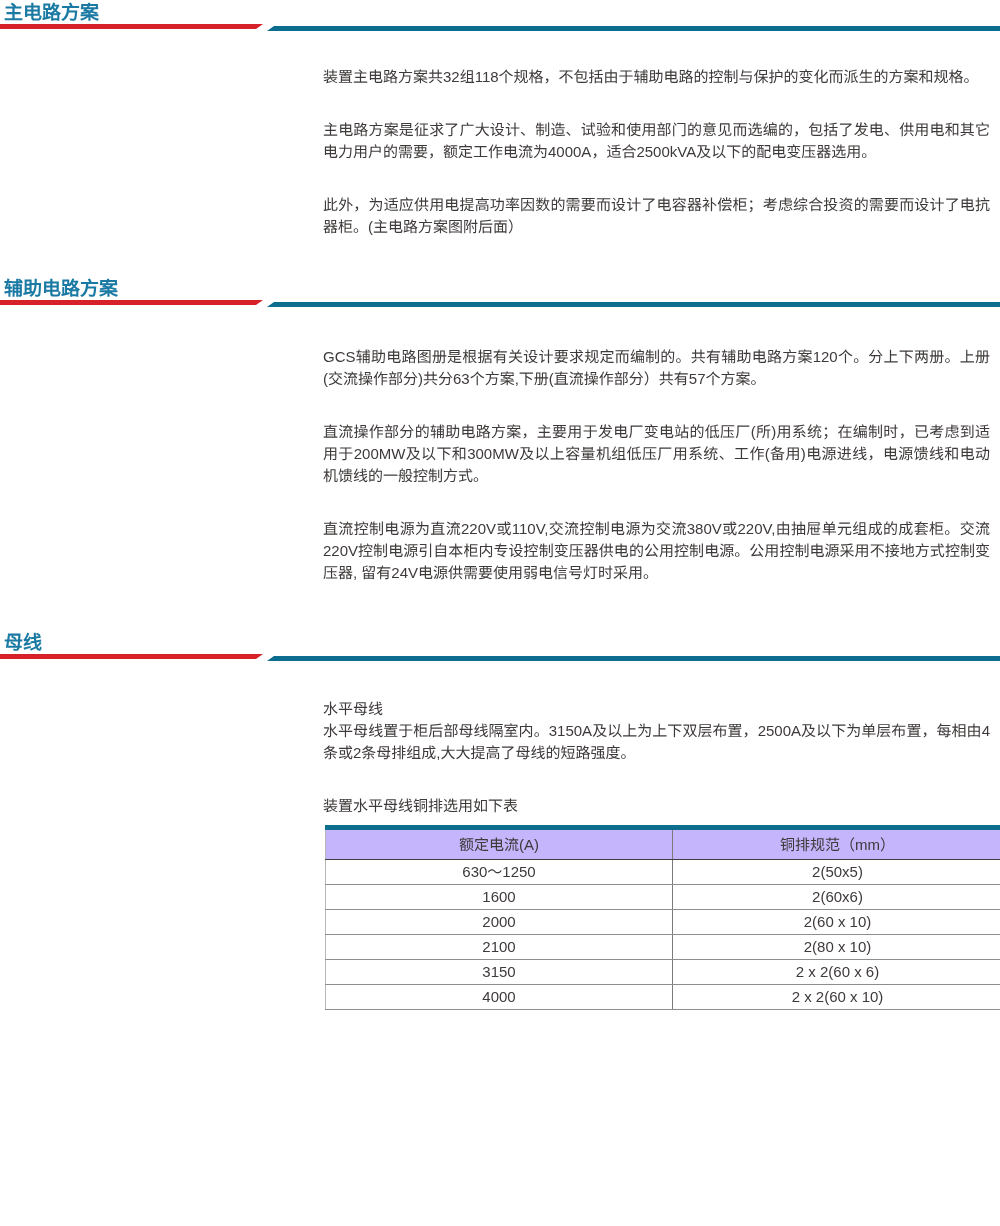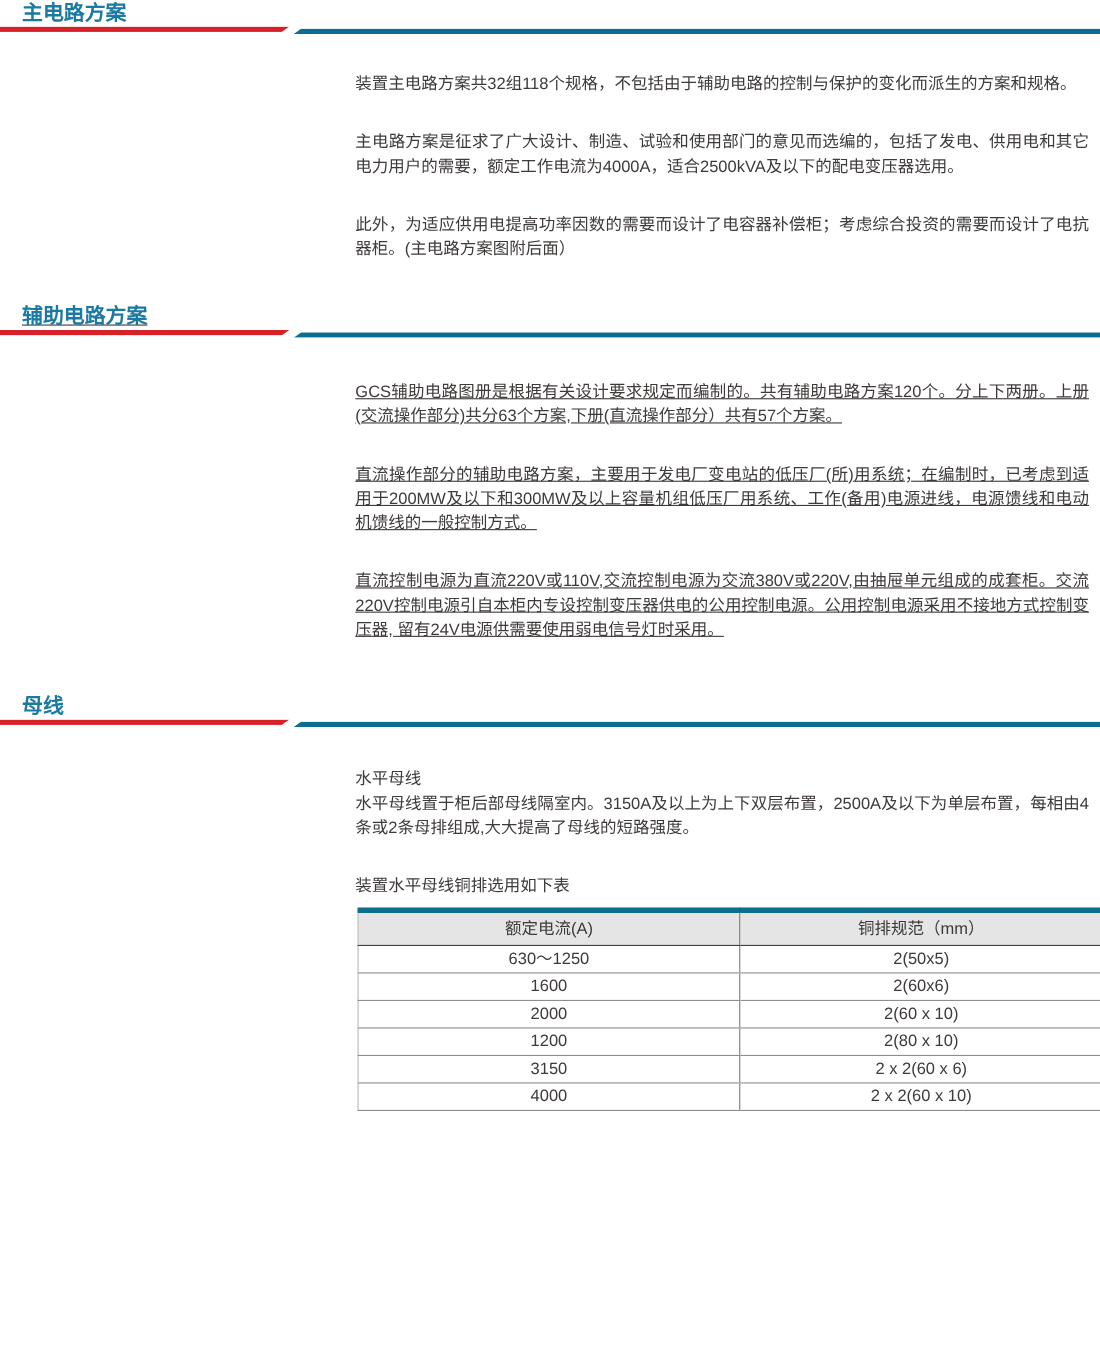--- a/index.html
+++ b/index.html
@@ -5,56 +5,56 @@
   * { box-sizing: border-box; }
   html, body { margin: 0; padding: 0; }
   body {
     width: 1000px; height: 1226px; overflow: hidden;
     background: #ffffff;
     font-family: "Liberation Sans", "DejaVu Sans", sans-serif;
     color: #3e3a39;
   }
   .sec { margin: 0; }
   .sec-title {
-    margin: 0; padding: 2px 0 0 20px;
+    margin: 0; padding: 2px 0 0 4px;
     font-size: 19px; line-height: 21px; font-weight: 600;
     color: #1b7aa3;
   }
   .rule { position: relative; height: 8px; margin-top: 1px; }
   .rule-red {
     position: absolute; left: 0; top: 0; height: 5px; width: 263px;
     background: #d62128;
     clip-path: polygon(0 0, 100% 0, calc(100% - 7px) 100%, 0 100%);
   }
   .rule-teal {
     position: absolute; left: 267px; right: 0; top: 2px; height: 5px;
     background: #0c6d8f;
     clip-path: polygon(7px 0, 100% 0, 100% 100%, 0 100%);
   }
   .sec-body {
     margin: 34px 10px 0 323px;
     font-size: 15px; line-height: 22px; text-align: justify;
   }
   .sec-body p { margin: 0 0 31px 0; white-space: pre-line; }
   .sec-body p:last-child { margin-bottom: 0; }
-  #sec-aux { margin-top: 38px; text-decoration: underline; }
+  #sec-aux { margin-top: 38px; }
   #sec-aux .sec-body { margin-top: 38px; }
   #sec-bus { margin-top: 46px; }
   #sec-bus .sec-body { margin-top: 36px; }
   .table-caption { margin-top: 26px !important; margin-bottom: 0 !important; text-align: left; }
   table.spec-table {
     border-collapse: collapse; table-layout: fixed;
     width: calc(100% + 10px);
     margin-top: 8px; margin-left: 2px;
     border-top: 5px solid #0e6e8e;
     border-left: 1px solid #b9b7b5;
   }
   .spec-table col.c1 { width: 347px; }
   .spec-table th {
-    background: #e5e5e5; height: 32px;
+    background: #c4b5fd; height: 32px;
     font-weight: normal; font-size: 15px; color: #3e3a39;
     text-align: center; border-bottom: 1px solid #3f3f3f;
   }
   .spec-table td {
     height: 16px; text-align: center; font-size: 15px;
     border-bottom: 1px solid #8f8d8b;
   }
   .spec-table th + th, .spec-table td + td { border-left: 1px solid #7d7b79; }
 </style>
 </head>
@@ -114,21 +114,21 @@
         </tr>
         <tr>
           <td>1600</td>
           <td>2(60x6)</td>
         </tr>
         <tr>
           <td>2000</td>
           <td>2(60 x 10)</td>
         </tr>
         <tr>
-          <td>1200</td>
+          <td>2100</td>
           <td>2(80 x 10)</td>
         </tr>
         <tr>
           <td>3150</td>
           <td>2 x 2(60 x 6)</td>
         </tr>
         <tr>
           <td>4000</td>
           <td>2 x 2(60 x 10)</td>
         </tr>

